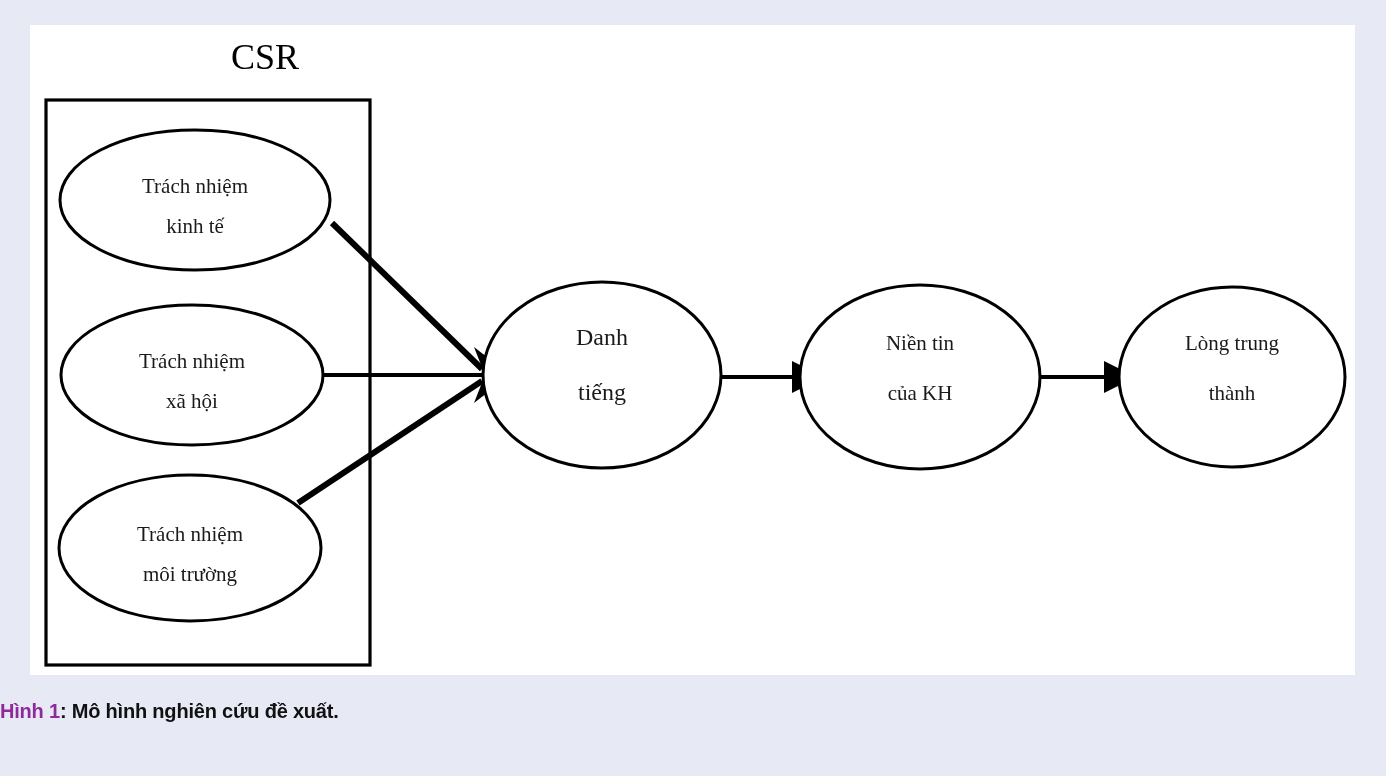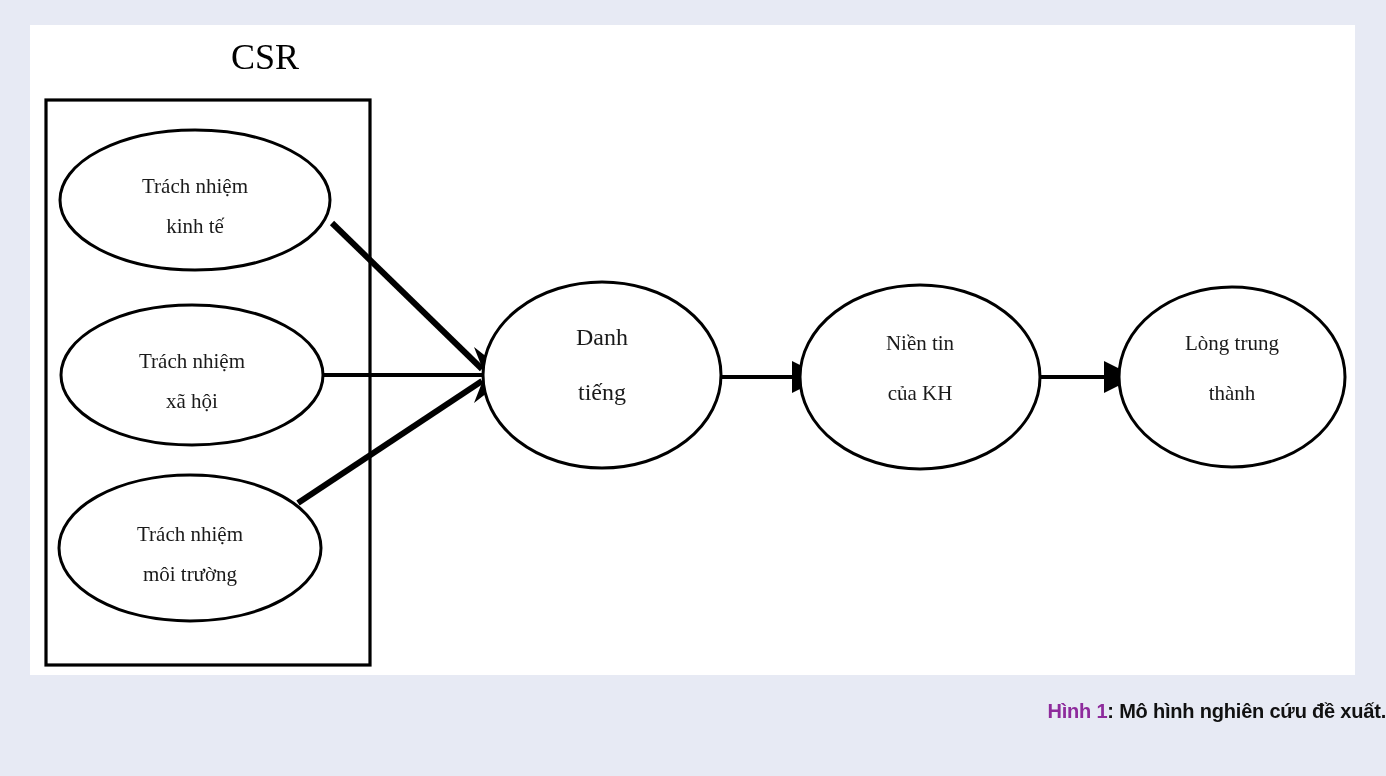--- a/index.html
+++ b/index.html
@@ -69,21 +69,21 @@
     font-family: "Liberation Serif", "DejaVu Serif", serif;
     fill: #000000;
     text-anchor: middle;
     font-size: 36px;
   }
   #caption {
     position: absolute;
     left: 0;
     top: 700px;
     width: 1386px;
-    text-align: right;
+    text-align: left;
     font-family: "Liberation Sans", "DejaVu Sans", sans-serif;
     font-weight: bold;
     font-size: 20px;
     color: #111111;
     letter-spacing: -0.2px;
   }
   #caption .caption-label {
     color: #8e2b9c;
   }
 </style>

